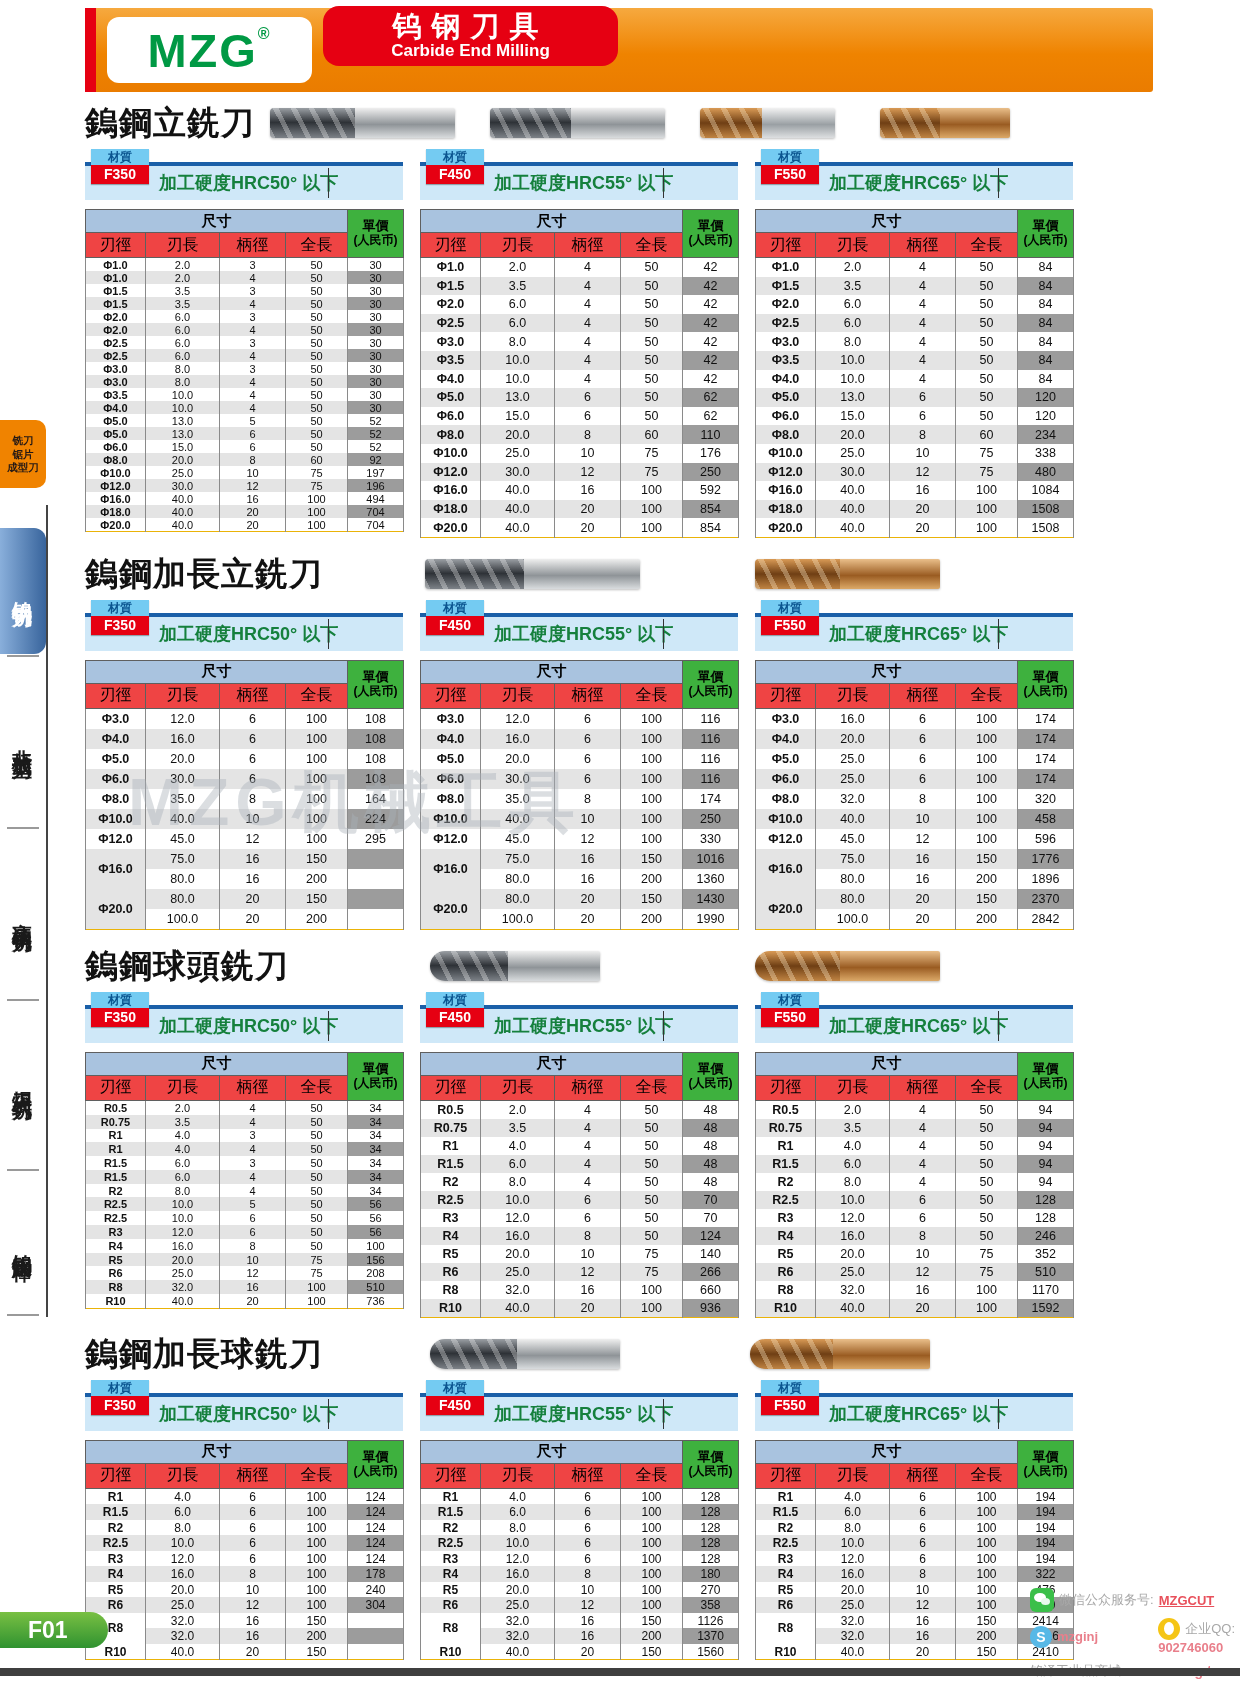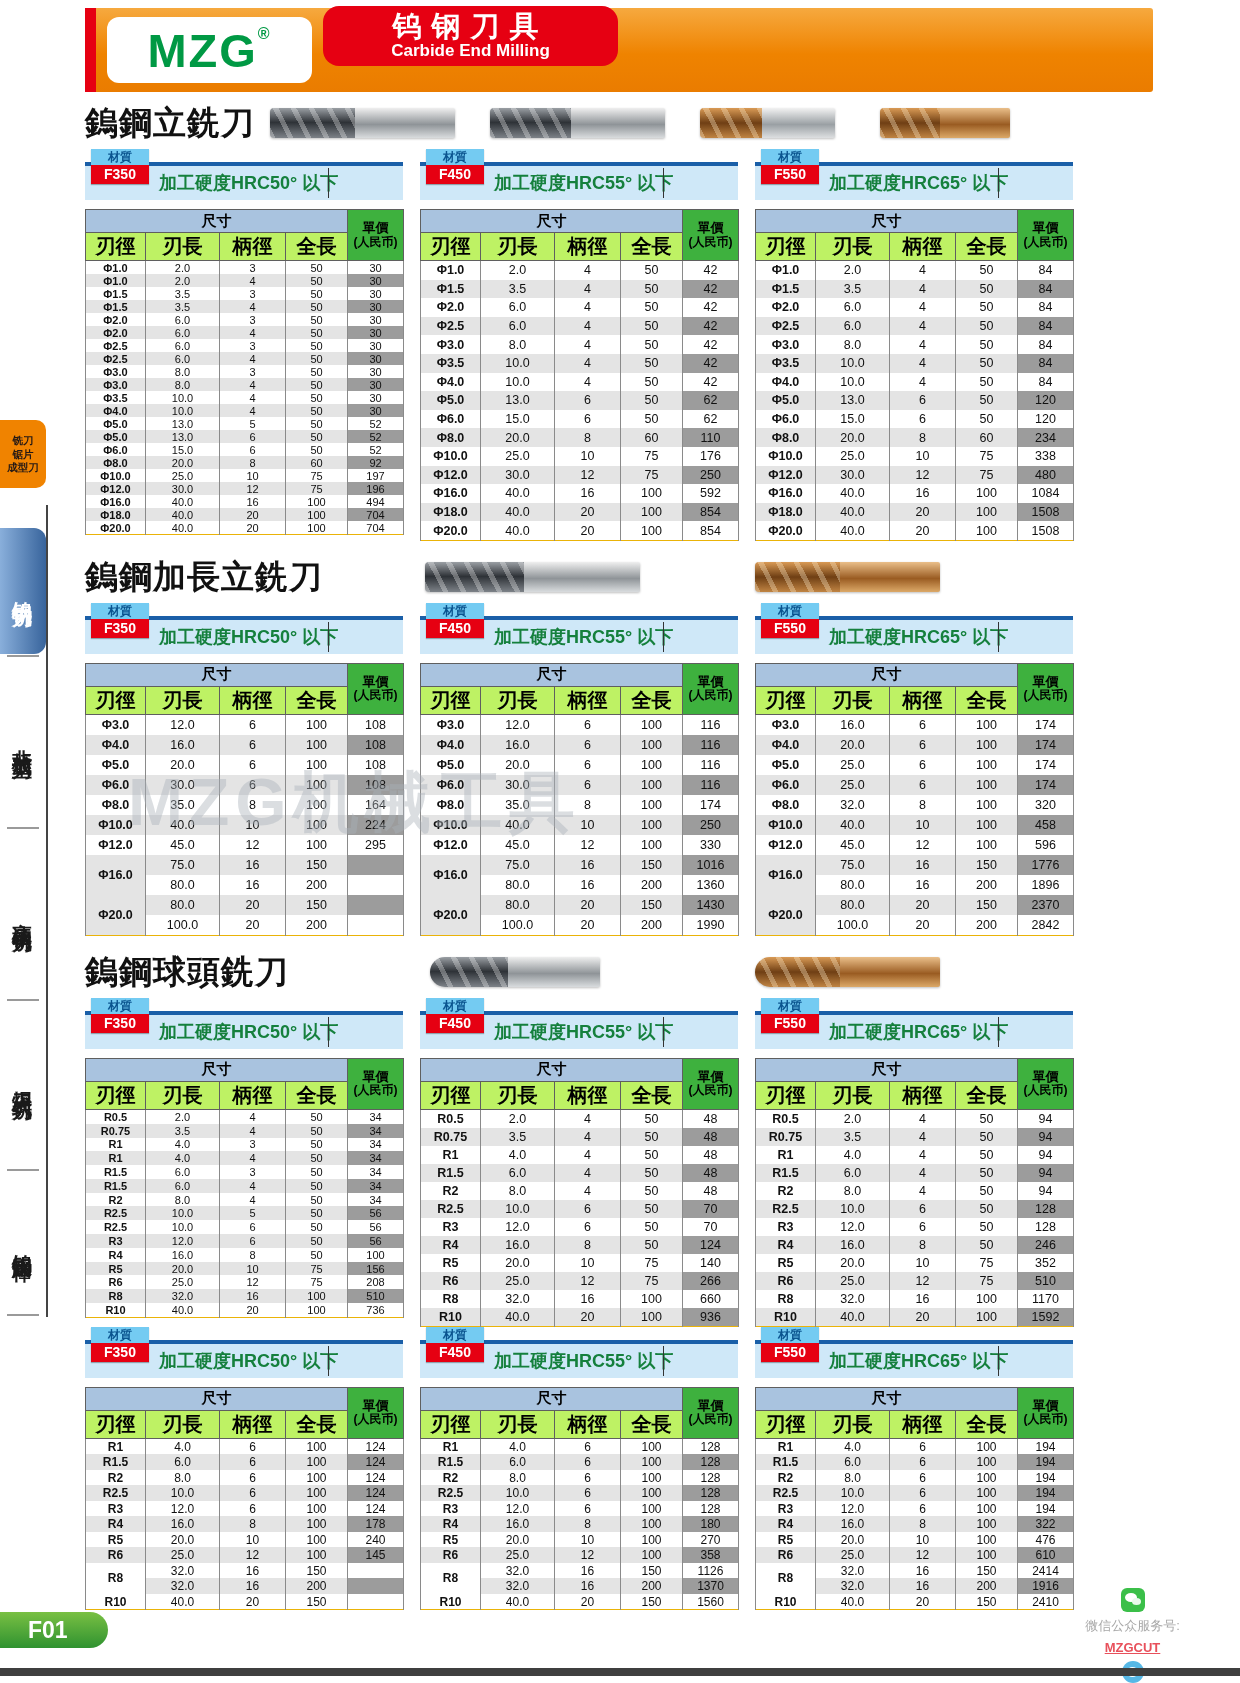--- a/index.html
+++ b/index.html
@@ -60,21 +60,21 @@
   .mat-badge{position:absolute;left:6px;top:-17px;width:58px;text-align:center;box-shadow:0 1px 1px rgba(0,0,0,.3);}
   .mat-top{background:#74cbf2;color:#0a548f;font-size:12px;font-weight:bold;height:16px;line-height:16px;}
   .mat-code{background:#e60012;color:#fff;font-size:14px;font-weight:bold;height:19px;line-height:19px;}
   .hardness{position:absolute;left:74px;top:0;font-weight:bold;font-size:18px;line-height:34px;color:#15803d;white-space:nowrap;}
   .mat-vline{position:absolute;left:243px;top:2px;bottom:2px;width:1px;background:#333;}
 
   
   table.spec{border-collapse:collapse;width:318px;table-layout:fixed;border:1px solid #eab308;}
   table.spec th{border:1px solid #5f5f5f;text-align:center;color:#000;padding:0;}
   th.hd{background:#a9c3df;font-size:15px;font-weight:bold;height:22px;border-bottom:2px solid #fff;}
-  th.hc{background:#bef264;font-size:20px;font-weight:bold;height:24px;border-top:none;border-bottom:2px solid #3c3c3c;}
+  th.hc{background:#ef4444;font-size:16px;font-weight:normal;height:24px;border-top:none;border-bottom:2px solid #3c3c3c;}
   th.hp{background:#3eb13e;font-size:13px;font-weight:bold;line-height:1.15;}
   th.hp .l2{font-size:12px;font-weight:bold;}
   table.spec td{border-left:1px solid #8a8a8a;border-right:1px solid #8a8a8a;border-top:none;border-bottom:none;
     text-align:center;font-size:12.5px;color:#111;padding:0;overflow:hidden;}
   td.dia{font-weight:bold;}
   tr.r1 td{background:#e4e4e4;} tr.r0 td{background:#fff;}
   tr.r1 td.price{background:#9c9c9c;} tr.r0 td.price{background:#fff;}
 
   .sec[data-section="0"] tbody td{height:18.6px;}
   .sec[data-section="0"] .tcol:nth-child(1) tbody td{height:13px;font-size:11px;line-height:12px;}
@@ -86,21 +86,21 @@
   
   .watermark{position:absolute;left:128px;top:758px;font-size:66px;font-weight:bold;color:#aab2ba;opacity:.42;
     letter-spacing:6px;z-index:30;pointer-events:none;white-space:nowrap;}
 
   
   .page-badge{position:absolute;left:0;top:1612px;width:108px;height:36px;
     background:linear-gradient(180deg,#79c043,#2f9230);border-radius:0 18px 18px 0;
     color:#fff;font-size:23px;font-weight:bold;display:flex;align-items:center;padding-left:28px;box-sizing:border-box;}
   .bottom-bar{position:absolute;left:0;top:1668px;width:1240px;height:8px;background:#3f3f3f;}
   .footer-right{position:absolute;left:1030px;top:1588px;width:205px;font-size:13px;color:#a8a8a8;}
-  .f-line{display:flex;align-items:center;gap:5px;margin-bottom:6px;flex-direction:column;}
+  .f-line{display:flex;align-items:center;gap:5px;margin-bottom:6px;}
   .wechat-ic{width:24px;height:24px;border-radius:6px;background:#3bbf49;position:relative;flex:0 0 24px;}
   .wechat-ic::before{content:'';position:absolute;left:4px;top:5px;width:12px;height:9px;border-radius:50%;background:#fff;}
   .wechat-ic::after{content:'';position:absolute;left:11px;top:10px;width:9px;height:7px;border-radius:50%;background:#e9f9ec;}
   .skype-ic{width:22px;height:22px;border-radius:50%;background:#57b8e6;color:#fff;font-weight:bold;font-size:14px;
     display:flex;align-items:center;justify-content:center;flex:0 0 22px;}
   .qq-ic{width:22px;height:22px;border-radius:50%;background:#f5c515;position:relative;flex:0 0 22px;}
   .qq-ic::before{content:'';position:absolute;left:6px;top:4px;width:10px;height:13px;border-radius:50%;background:#fff;}
   .link-red{color:#e8505b;text-decoration:underline;font-weight:bold;}
   .pink{color:#e97f8b;font-weight:bold;}
   .qq-block{margin-left:auto;text-align:left;line-height:1.2;}
@@ -1387,20 +1387,33 @@
                   <td>100</td>
                   <td class="price">1592</td>
                 </tr>
               </tbody>
             </table>
           </div>
         </div>
     </section>
 
     <section class="sec" data-section="3">
+      <div class="sec-head">
+        <h2>鎢鋼加長球銑刀</h2>
+        <div class="tools">
+          <div class="tool ball" style="left:345px;width:190px">
+              <div class="flutes"></div>
+              <div class="shank"></div>
+            </div>
+          <div class="tool ball copper" style="left:665px;width:180px">
+              <div class="flutes"></div>
+              <div class="shank"></div>
+            </div>
+        </div>
+      </div>
       <div class="cols">
           <div class="tcol">
             <div class="mat-bar">
               <div class="mat-badge">
                 <div class="mat-top">材質</div>
                 <div class="mat-code">F350</div>
               </div>
               <span class="hardness">加工硬度HRC50° 以下</span>
               <span class="mat-vline"></span>
             </div>
@@ -1475,21 +1488,21 @@
                   <td>20.0</td>
                   <td>10</td>
                   <td>100</td>
                   <td class="price">240</td>
                 </tr>
                 <tr class="r1">
                   <td class="dia">R6</td>
                   <td>25.0</td>
                   <td>12</td>
                   <td>100</td>
-                  <td class="price">145</td>
+                  <td class="price">304</td>
                 </tr>
                 <tr class="r0">
                   <td class="dia" rowspan="2">R8</td>
                   <td>32.0</td>
                   <td>16</td>
                   <td>150</td>
                   <td class="price"></td>
                 </tr>
                 <tr class="r1">
                   <td>32.0</td>

